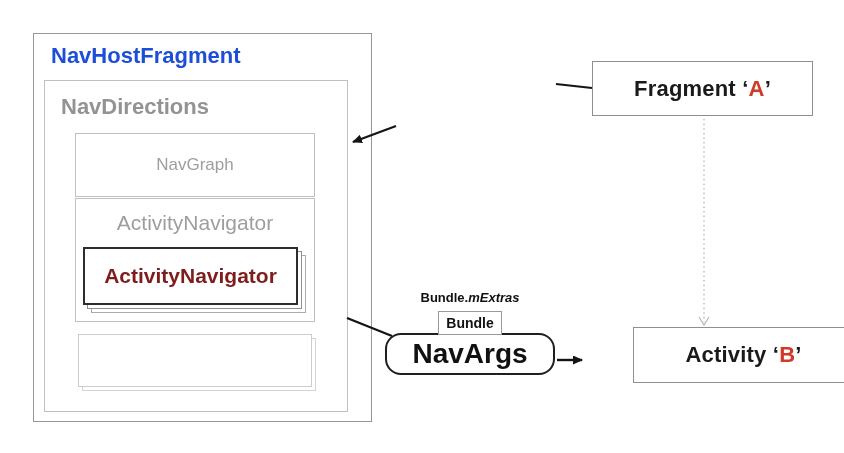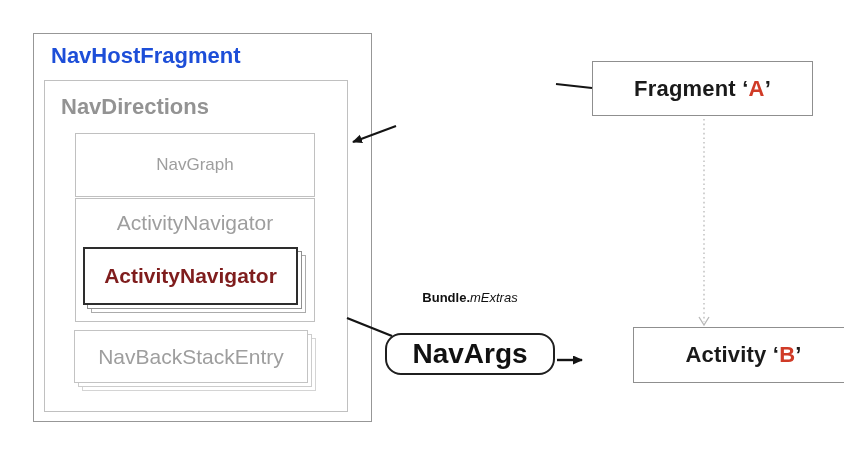--- a/index.html
+++ b/index.html
@@ -47,21 +47,21 @@
   .endpoint{border:1.5px solid var(--mid-border,#8f8f8f);font-size:22px;font-weight:600;color:#1a1a1a;letter-spacing:.2px;}
   .fragment-a{left:592px;top:61px;width:221px;height:55px;}
   .activity-b{left:592px;top:327px;width:221px;height:56px;margin-left:41px;}
   .red-letter{color:var(--accent-red,#d03b27);font-weight:700;}
 
   
   .bundle{left:438px;top:311px;width:64px;height:24px;border:1.5px solid #9a9a9a;z-index:6;
     font-size:14px;font-weight:700;color:#111;}
   .intent-label{position:absolute;left:404px;top:290px;width:132px;text-align:center;font-size:13px;color:#111;}
   .intent-bold{font-weight:700;}
-  .intent-italic{font-style:italic;font-weight:400;}
+  .intent-italic{font-style:italic;font-weight:700;}
 
   svg.overlay{position:absolute;left:0;top:0;z-index:5;pointer-events:none;}
 </style>
 </head>
 <body>
 
 <div class="stage">
 
   <div class="box navhost">
     <span class="navhost-label">NavHostFragment</span>
@@ -84,32 +84,32 @@
     <div class="card anav-s2"></div>
     <div class="card anav-s1"></div>
     <div class="card anav-front center">
       <span>ActivityNavigator</span>
     </div>
   </div>
 
   <div class="stack nbse-stack">
     <div class="card nbse-s2"></div>
     <div class="card nbse-s1"></div>
-    <div class="card nbse-front center">
-      <span>NavBackStackEntry</span>
-    </div>
   </div>
 
 
   <div class="pill navargs center">
     <span>NavArgs</span>
   </div>
 
   <div class="intent-label">
     <span class="intent-bold">Bundle.</span><span class="intent-italic">mExtras</span>
+  </div>
+  <div class="box bundle center">
+    <span>Bundle</span>
   </div>
 
   <div class="box endpoint fragment-a center">
     <span><span>Fragment ‘</span><span class="red-letter">A</span><span>’</span></span>
   </div>
 
   <div class="box endpoint activity-b center">
     <span><span>Activity ‘</span><span class="red-letter">B</span><span>’</span></span>
   </div>
 

